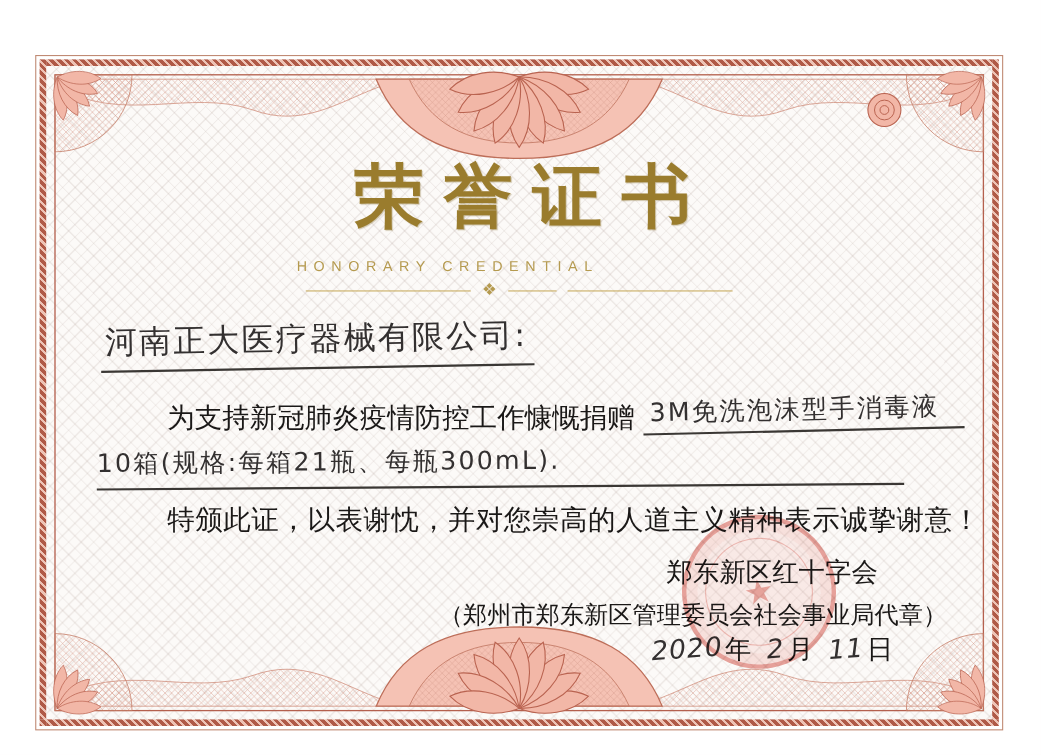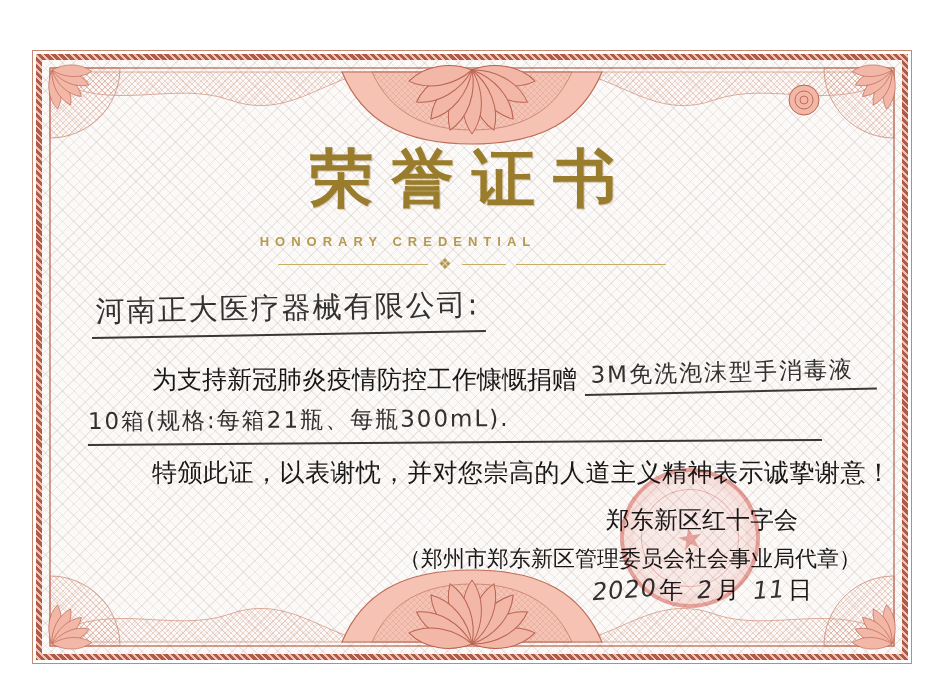--- a/index.html
+++ b/index.html
@@ -16,29 +16,29 @@
     background:
       repeating-linear-gradient(45deg, rgba(176,158,150,.20) 0 1px, transparent 1px 8px),
       repeating-linear-gradient(135deg, rgba(176,158,150,.20) 0 1px, transparent 1px 8px),
       #fcfaf8;
   }
   .deco{position:absolute;left:0;top:0;width:860px;height:594px;pointer-events:none;}
   .content{position:absolute;left:0;top:0;width:860px;height:594px;}
 
   
   .abs{position:absolute;white-space:nowrap;}
-  .gold{color:#9a7c2d;}
+  .gold{color:#9a7c2d;padding-left:12px;}
   .title{
     top:76px;left:0;width:860px;text-align:center;
     font-size:63px;font-weight:700;letter-spacing:18px;margin-right:-18px;
     text-shadow:1px 1px 1px rgba(122,96,32,.35);
   }
   .subtitle{
-    top:174px;left:0;width:712px;text-align:center;
-    font-size:13px;font-weight:700;letter-spacing:6px;color:#b59a4f;
+    top:174px;left:9px;width:712px;text-align:center;
+    font-size:13px;font-weight:400;letter-spacing:6px;color:#b59a4f;
     font-family:"Liberation Sans","DejaVu Sans",sans-serif;
   }
   .divider{top:197px;left:0;width:860px;display:flex;align-items:center;justify-content:center;gap:10px;}
   .dline{display:inline-block;width:150px;height:1px;background:#c9ad62;}
   .dline.short{width:44px;}
   .orn{font-size:15px;color:#b59a4f;line-height:1;}
 
   .printed{color:#1a1817;font-weight:400;}
   .handwritten{
     font-family:"DejaVu Sans","Liberation Sans",sans-serif;

